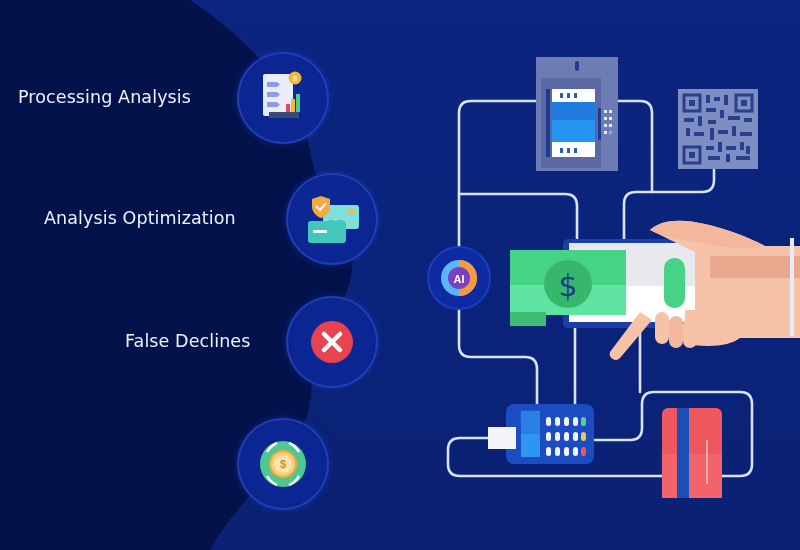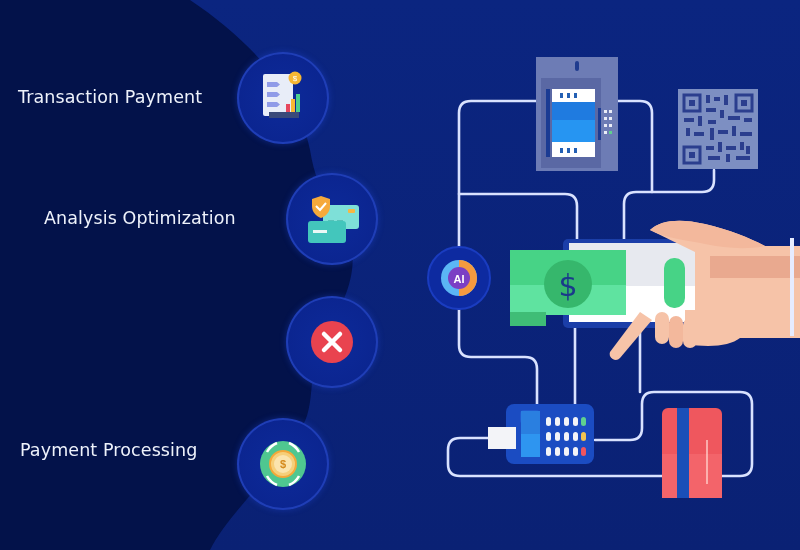--- a/index.html
+++ b/index.html
@@ -15,23 +15,23 @@
 </style>
 </head>
 <body>
 
 <div class="stage">
 
   <svg class="panel" width="800" height="550" viewBox="0 0 800 550">
     <path d="M0,0 L190,0 C250,40 300,95 310,150 C318,200 340,215 350,240 C360,275 340,310 325,335 C305,370 318,405 300,430 C280,470 230,510 210,550 L0,550 Z" fill="#03124a"></path>
   </svg>
 
-  <div class="label" style="left:18px; top:87px;">Transaction Payment</div>
+  <div class="label" style="left:18px; top:87px;">Processing Analysis</div>
   <div class="label" style="left:44px; top:208px;">Analysis Optimization</div>
-  <div class="label" style="left:20px; top:440px;">Payment Processing</div>
+  <div class="label" style="left:125px; top:331px;">False Declines</div>
 
   <div class="feature-circle" style="left:237px; top:52px;">
     <svg width="92" height="92" viewBox="0 0 92 92">
       <rect x="26" y="22" width="30" height="42" rx="2" fill="#e8edf8"></rect>
       <rect x="32" y="60" width="30" height="6" fill="#3a4a7a"></rect>
       <path d="M30,30 h10 l3,2.5 l-3,2.5 h-10z" fill="#8f9be8"></path>
       <path d="M30,40 h10 l3,2.5 l-3,2.5 h-10z" fill="#8f9be8"></path>
       <path d="M30,50 h10 l3,2.5 l-3,2.5 h-10z" fill="#8f9be8"></path>
       <circle cx="58" cy="26" r="6.5" fill="#f7b733"></circle>
       <text x="58" y="29" text-anchor="middle" font-size="8" fill="#fff" font-family="Liberation Sans, sans-serif">$</text>

